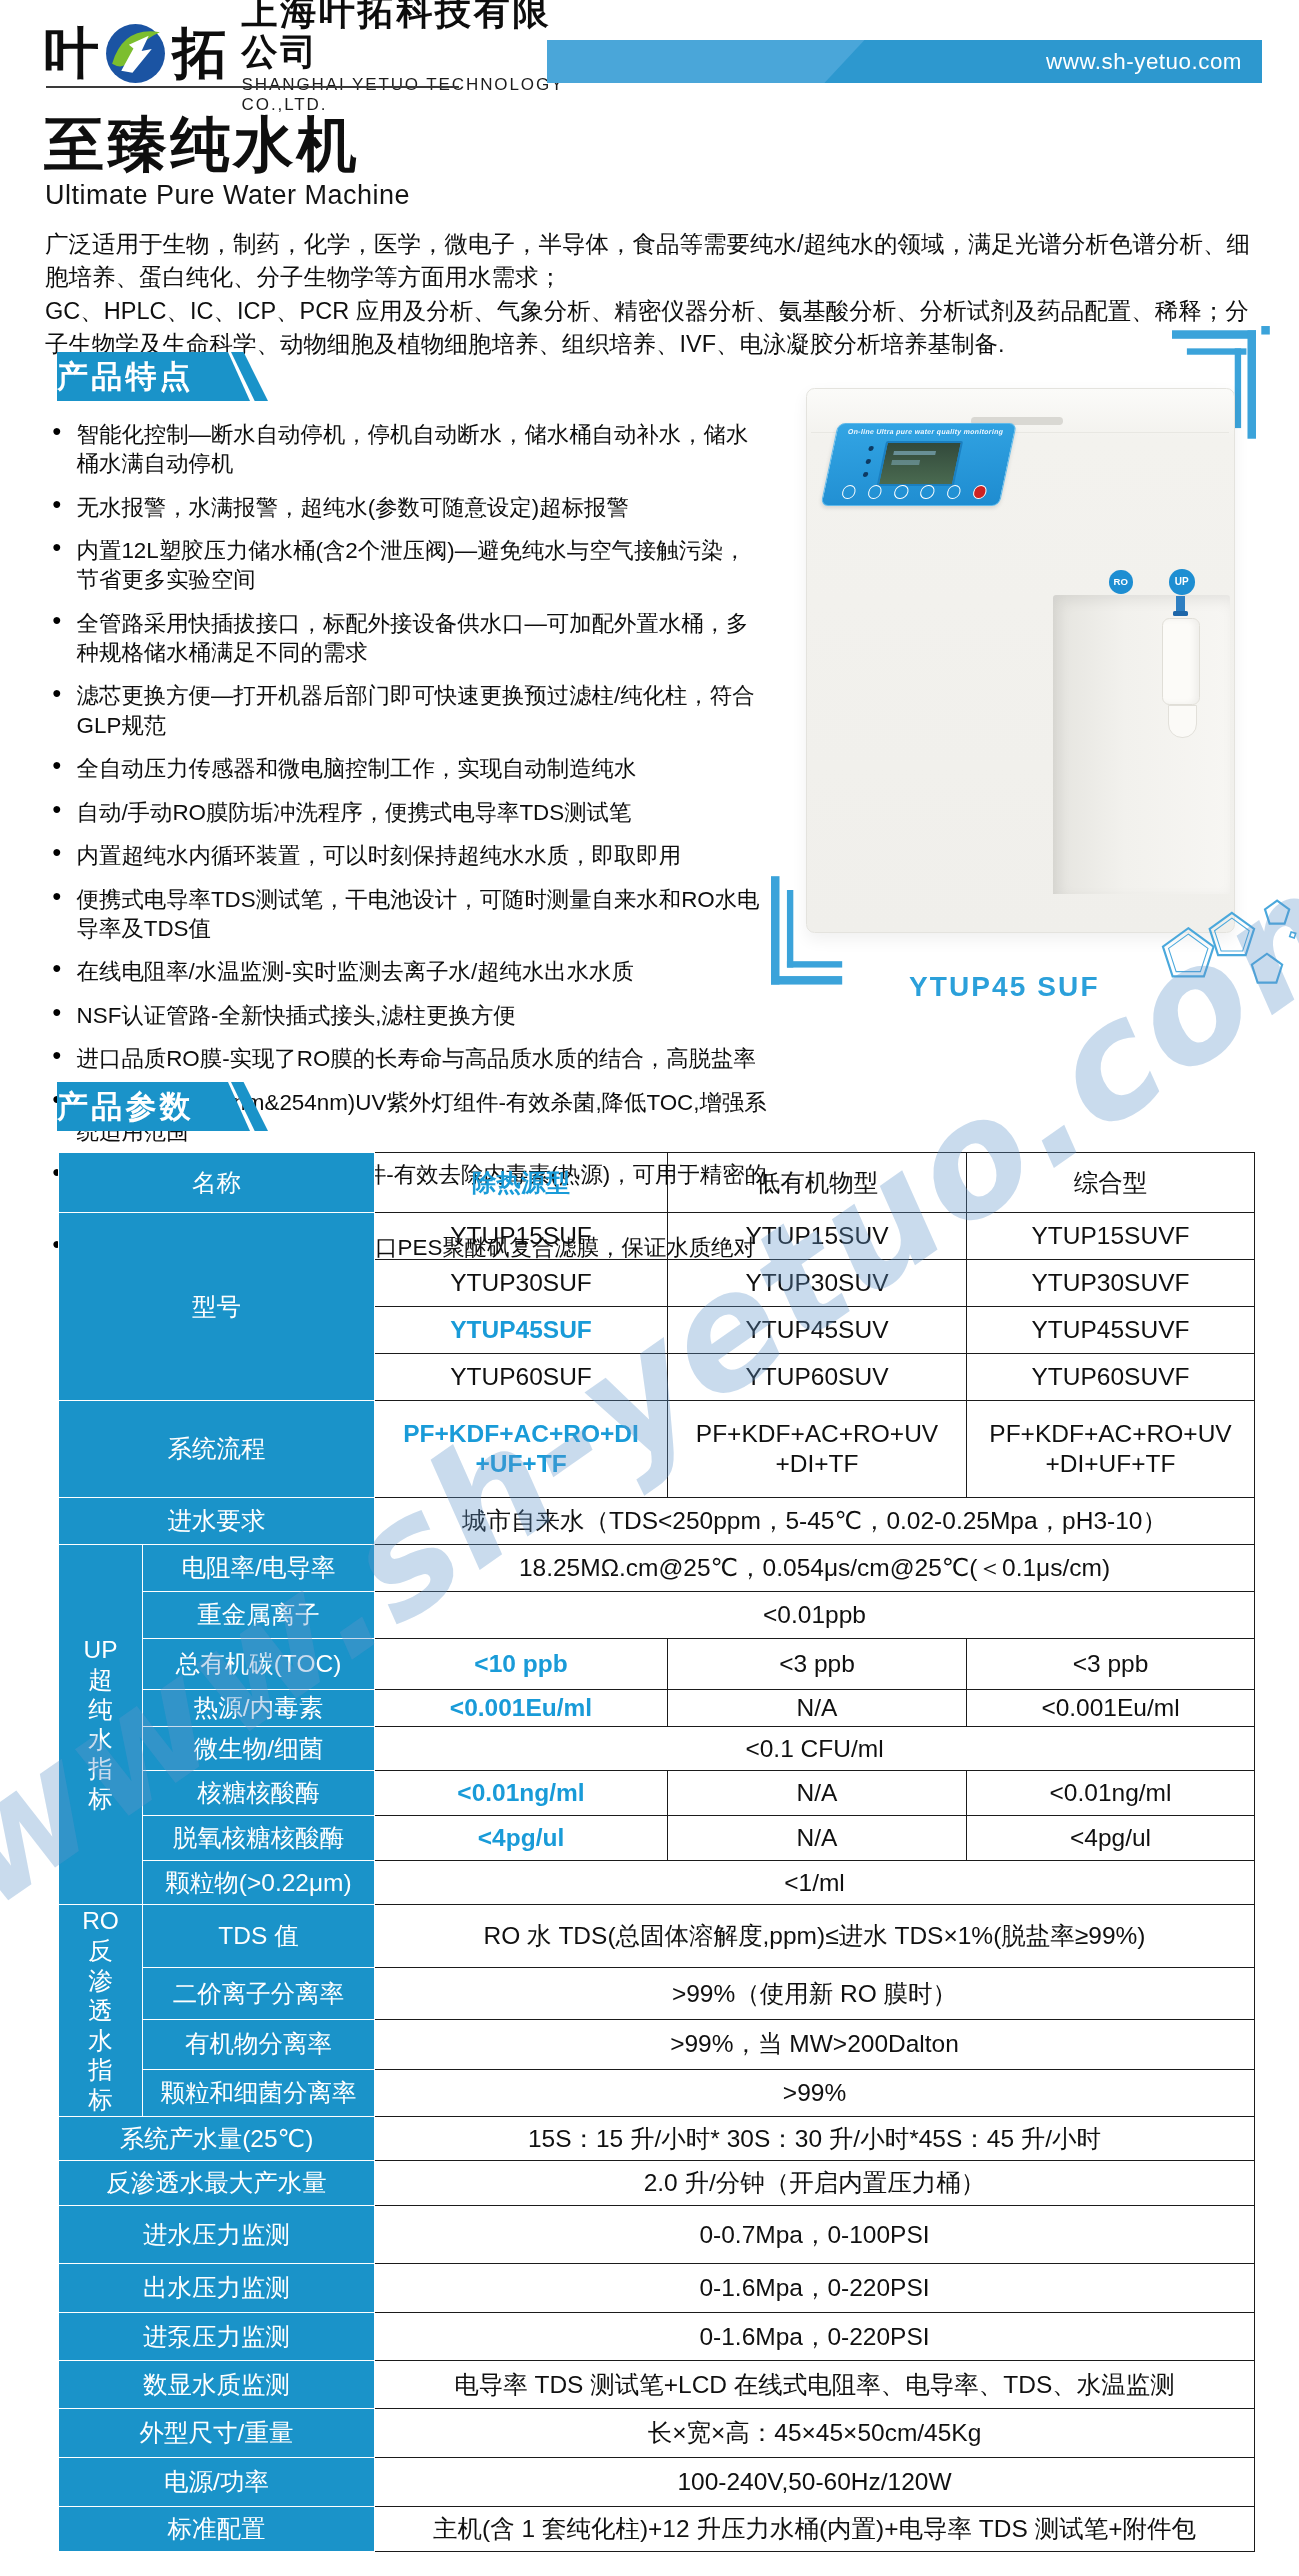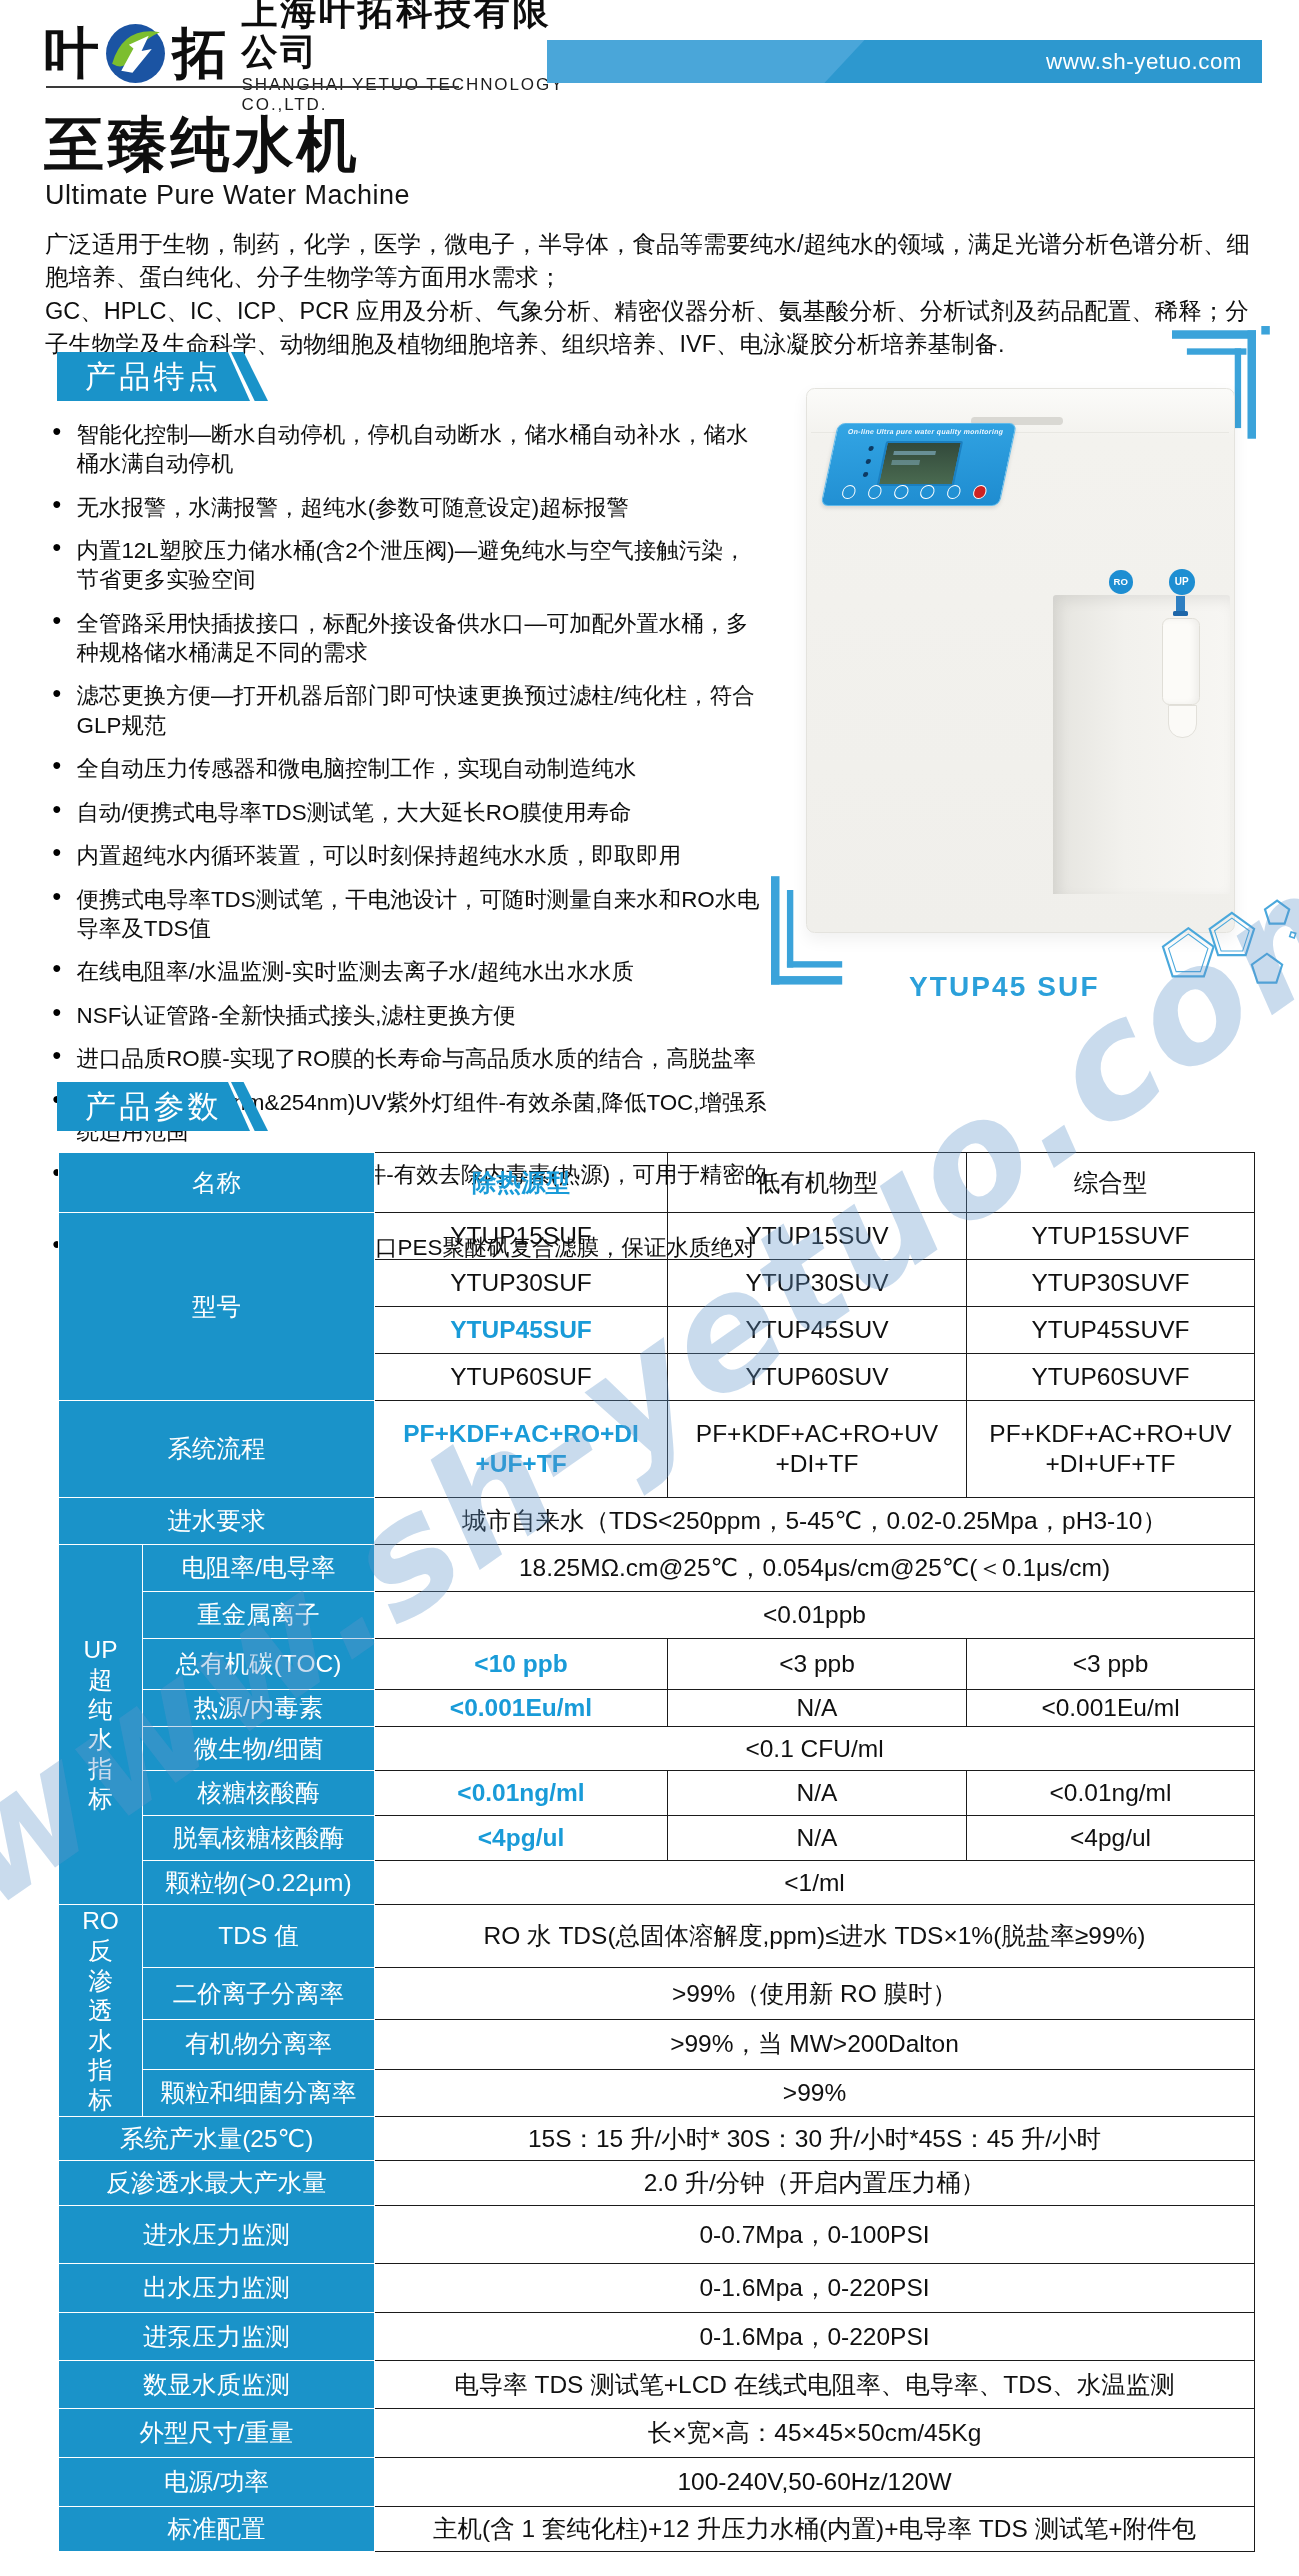--- a/index.html
+++ b/index.html
@@ -27,21 +27,21 @@
   .title-en{left:45px;top:180px;font-size:27px;font-weight:500;color:#141414;letter-spacing:0.5px;}
 
   
   .intro{left:45px;top:228px;width:1219px;font-size:23.5px;line-height:1.42;color:#0f0f0f;}
   .intro p{margin:0;}
 
   
   .banner{width:193px;height:49px;background:#1a93c9;
           clip-path:polygon(0 0,88.6% 0,100% 100%,0 100%);
           display:flex;align-items:center;}
-  .banner span{color:#fff;font-size:31px;font-weight:400;letter-spacing:3.2px;padding-left:28px;}
+  .banner span{color:#fff;font-size:31px;font-weight:700;letter-spacing:3.2px;}
   .banner-stripe{width:37px;height:49px;background:#1a93c9;
           clip-path:polygon(0 0,34% 0,100% 100%,64% 100%);}
   .b1{left:57px;top:352px;} .b1s{left:231px;top:352px;}
   .b2{left:57px;top:1082px;text-align:right;} .b2s{left:231px;top:1082px;}
 
   
   .features{left:51px;top:420px;width:717px;margin:0;padding:0;list-style:none;}
   .features li{position:relative;padding-left:25.6px;font-size:22.4px;line-height:1.3;
                color:#0e0e0e;margin-bottom:14.4px;}
   .features li::before{content:"●";position:absolute;left:1.1px;top:1.1px;font-size:16px;color:#000;}
@@ -139,21 +139,21 @@
 </div>
 <div class="abs banner-stripe b1s"></div>
 
 <ul class="abs features">
     <li>智能化控制—断水自动停机，停机自动断水，储水桶自动补水，储水桶水满自动停机</li>
     <li>无水报警，水满报警，超纯水(参数可随意设定)超标报警</li>
     <li>内置12L塑胶压力储水桶(含2个泄压阀)—避免纯水与空气接触污染，节省更多实验空间</li>
     <li>全管路采用快插拔接口，标配外接设备供水口—可加配外置水桶，多种规格储水桶满足不同的需求</li>
     <li>滤芯更换方便—打开机器后部门即可快速更换预过滤柱/纯化柱，符合GLP规范</li>
     <li>全自动压力传感器和微电脑控制工作，实现自动制造纯水</li>
-    <li>自动/便携式电导率TDS测试笔，大大延长RO膜使用寿命</li>
+    <li>自动/手动RO膜防垢冲洗程序，便携式电导率TDS测试笔</li>
     <li>内置超纯水内循环装置，可以时刻保持超纯水水质，即取即用</li>
     <li>便携式电导率TDS测试笔，干电池设计，可随时测量自来水和RO水电导率及TDS值</li>
     <li>在线电阻率/水温监测-实时监测去离子水/超纯水出水水质</li>
     <li>NSF认证管路-全新快插式接头,滤柱更换方便</li>
     <li>进口品质RO膜-实现了RO膜的长寿命与高品质水质的结合，高脱盐率</li>
     <li>选配双波长(185nm&amp;254nm)UV紫外灯组件-有效杀菌,降低TOC,增强系统适用范围</li>
     <li>选配MWCO5000D UF超滤组件-有效去除内毒素(热源)，可用于精密的细胞培养和IVF</li>
     <li>标配终端除菌过滤器0.22um进口PES聚醚砜复合滤膜，保证水质绝对无菌</li>
   </ul>
 

